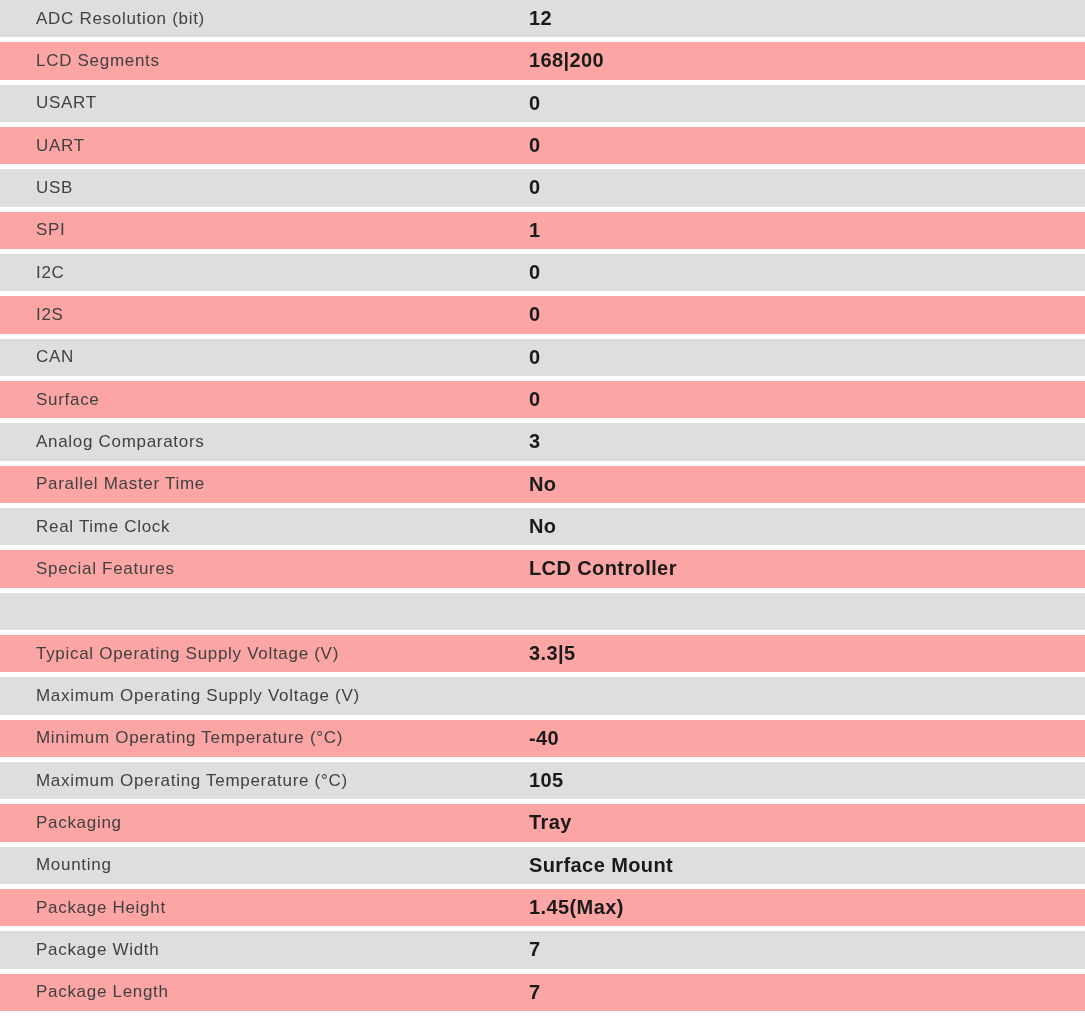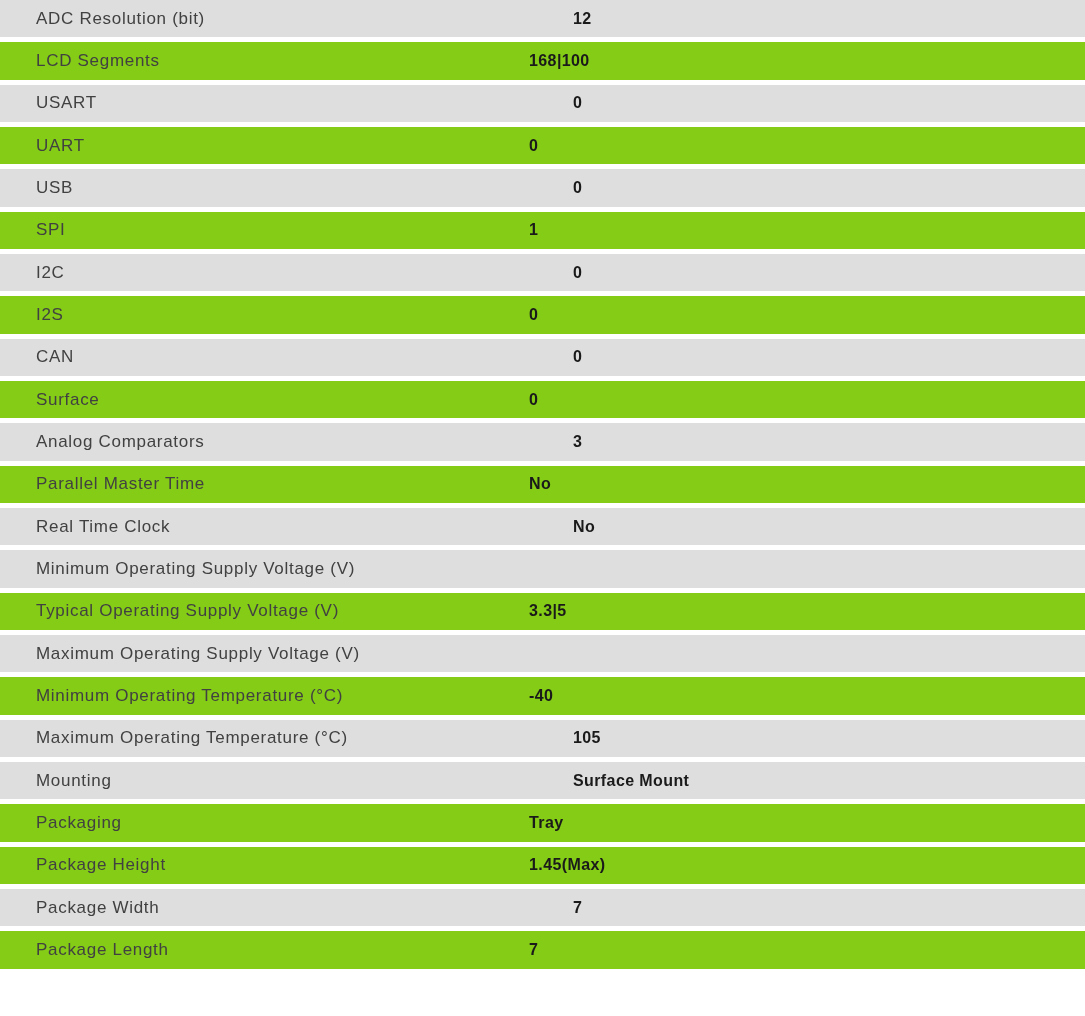--- a/index.html
+++ b/index.html
@@ -15,57 +15,56 @@
   }
   .spec-table {
     width: 1085px;
   }
   .spec-row {
     display: flex;
     align-items: center;
     height: 42.33px;
     box-sizing: border-box;
     border-bottom: 5.5px solid #ffffff;
-    background: #84cc16;
+    background: #fca5a5;
   }
   .spec-row.alt {
     background: #dedede;
-    gap: 44px;
   }
   .spec-label {
     flex: 0 0 529px;
     padding-left: 36px;
     box-sizing: border-box;
     font-size: 17px;
     letter-spacing: 0.7px;
     color: #414141;
     white-space: nowrap;
     overflow: hidden;
   }
   .spec-value {
     flex: 1 1 auto;
-    font-size: 16px;
+    font-size: 20px;
     font-weight: bold;
     letter-spacing: 0.4px;
     color: #1a1a1a;
     white-space: nowrap;
     overflow: hidden;
   }
 </style>
 </head>
 <body>
 
 <div class="spec-table">
     <div class="spec-row alt">
       <span class="spec-label">ADC Resolution (bit)</span>
       <span class="spec-value">12</span>
     </div>
     <div class="spec-row">
       <span class="spec-label">LCD Segments</span>
-      <span class="spec-value">168|100</span>
+      <span class="spec-value">168|200</span>
     </div>
     <div class="spec-row alt">
       <span class="spec-label">USART</span>
       <span class="spec-value">0</span>
     </div>
     <div class="spec-row">
       <span class="spec-label">UART</span>
       <span class="spec-value">0</span>
     </div>
     <div class="spec-row alt">
@@ -97,45 +96,48 @@
       <span class="spec-value">3</span>
     </div>
     <div class="spec-row">
       <span class="spec-label">Parallel Master Time</span>
       <span class="spec-value">No</span>
     </div>
     <div class="spec-row alt">
       <span class="spec-label">Real Time Clock</span>
       <span class="spec-value">No</span>
     </div>
+    <div class="spec-row">
+      <span class="spec-label">Special Features</span>
+      <span class="spec-value">LCD Controller</span>
+    </div>
     <div class="spec-row alt">
-      <span class="spec-label">Minimum Operating Supply Voltage (V)</span>
     </div>
     <div class="spec-row">
       <span class="spec-label">Typical Operating Supply Voltage (V)</span>
       <span class="spec-value">3.3|5</span>
     </div>
     <div class="spec-row alt">
       <span class="spec-label">Maximum Operating Supply Voltage (V)</span>
     </div>
     <div class="spec-row">
       <span class="spec-label">Minimum Operating Temperature (°C)</span>
       <span class="spec-value">-40</span>
     </div>
     <div class="spec-row alt">
       <span class="spec-label">Maximum Operating Temperature (°C)</span>
       <span class="spec-value">105</span>
     </div>
+    <div class="spec-row">
+      <span class="spec-label">Packaging</span>
+      <span class="spec-value">Tray</span>
+    </div>
     <div class="spec-row alt">
       <span class="spec-label">Mounting</span>
       <span class="spec-value">Surface Mount</span>
-    </div>
-    <div class="spec-row">
-      <span class="spec-label">Packaging</span>
-      <span class="spec-value">Tray</span>
     </div>
     <div class="spec-row">
       <span class="spec-label">Package Height</span>
       <span class="spec-value">1.45(Max)</span>
     </div>
     <div class="spec-row alt">
       <span class="spec-label">Package Width</span>
       <span class="spec-value">7</span>
     </div>
     <div class="spec-row">

